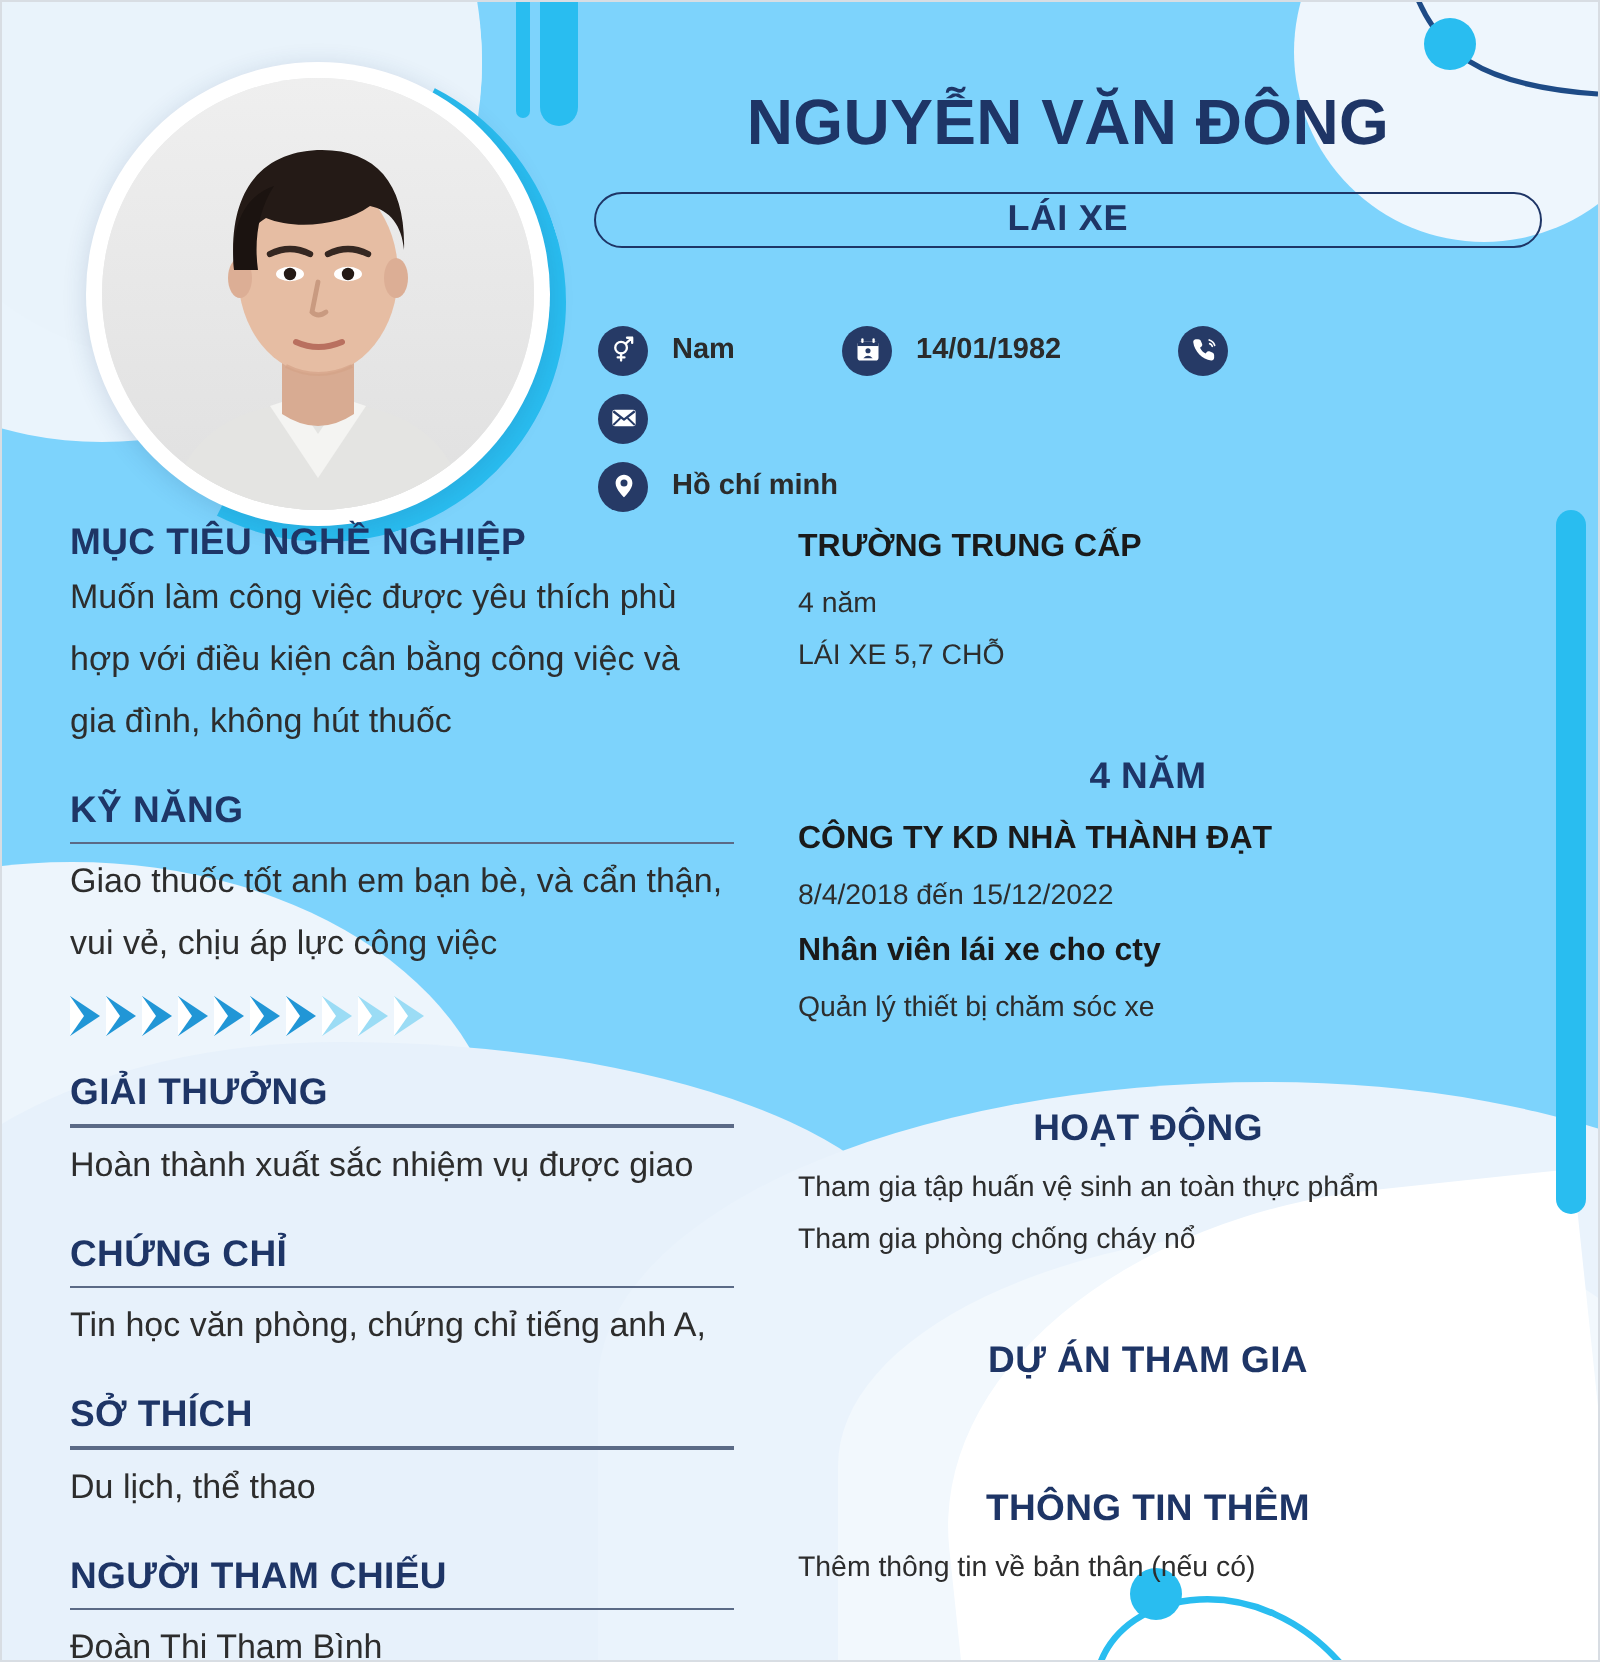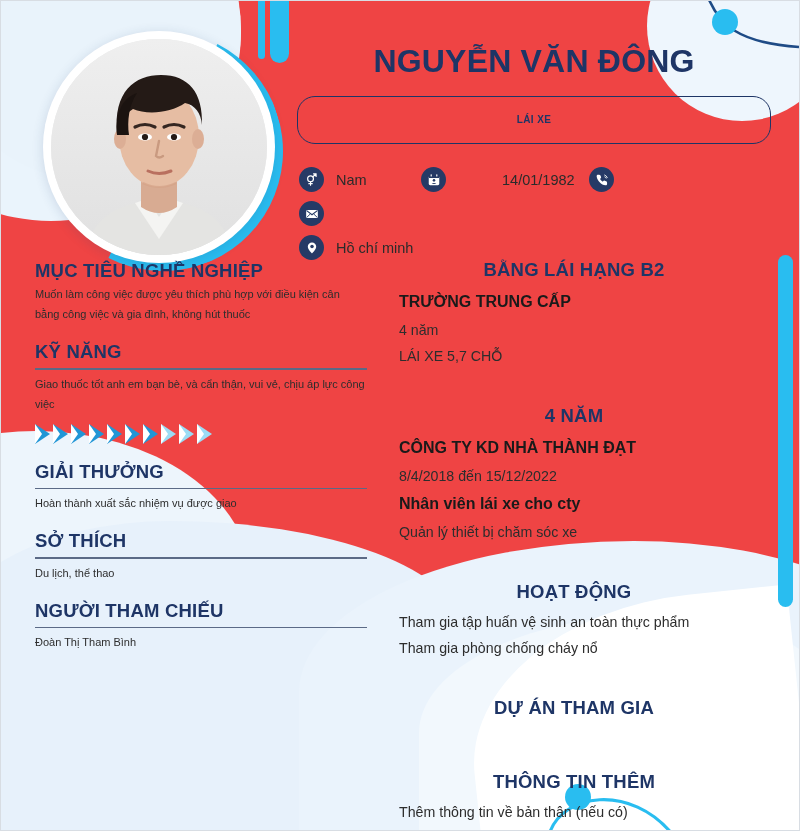--- a/index.html
+++ b/index.html
@@ -9,21 +9,21 @@
     height: 831px;
     font-family: "Liberation Sans", sans-serif;
     background: #ffffff;
     overflow: hidden;
   }
 
   .page {
     position: relative;
     width: 800px;
     height: 831px;
-    background: #ef4444;
+    background: #7dd3fc;
     overflow: hidden;
     border: 1px solid #d8dde3;
   }
 
   
   .bg-layer { position: absolute; inset: 0; overflow: hidden; pointer-events: none; }
 
   
   .blob-tl {
     position: absolute;
@@ -158,42 +158,42 @@
   .name {
     font-size: 32px;
     font-weight: 700;
     color: #1e3566;
     text-align: center;
     letter-spacing: .2px;
     line-height: 1.15;
   }
   .title-pill {
     margin-top: 16px;
-    height: 48px;
+    height: 28px;
     border: 1.4px solid #1e3566;
     border-radius: 18px;
     display: flex;
     align-items: center;
     justify-content: center;
-    font-size: 10px;
+    font-size: 18px;
     font-weight: 700;
     color: #1e3566;
     letter-spacing: .4px;
   }
 
   
   .contact {
     position: absolute;
     left: 298px; top: 157px;
     width: 480px;
   }
-  .crow { display: flex; align-items: flex-end; height: 34px; }
+  .crow { display: flex; align-items: center; height: 34px; font-weight: bold; }
   .citem { display: flex; align-items: center; }
   .citem.c1 { width: 122px; }
-  .citem.c2 { width: 168px; gap: 44px; }
+  .citem.c2 { width: 168px; }
   .citem.c3 { flex: 1; }
   .ci {
     width: 25px; height: 25px;
     border-radius: 50%;
     background: #263a66;
     display: inline-flex;
     align-items: center;
     justify-content: center;
     flex: none;
   }
@@ -226,21 +226,21 @@
     letter-spacing: .2px;
     line-height: 1.25;
   }
   .rule {
     height: 1.4px;
     background: #5b6a86;
     margin-top: 5px;
     margin-bottom: 4px;
   }
   .body-left {
-    font-size: 11px;
+    font-size: 17px;
     color: #2d2d2d;
     line-height: 1.82;
     margin-top: 2px;
   }
 
   
   .chevrons {
     display: flex;
     gap: 3px;
     margin-top: 10px;
@@ -457,38 +457,42 @@
           <span class="chev dim"></span>
         </div>
     </div>
 
     <div class="sec">
       <div class="h-left">GIẢI THƯỞNG</div>
       <div class="rule"></div>
       <div class="body-left">Hoàn thành xuất sắc nhiệm vụ được giao</div>
     </div>
 
+    <div class="sec">
+      <div class="h-left">CHỨNG CHỈ</div>
+      <div class="rule"></div>
+      <div class="body-left">Tin học văn phòng, chứng chỉ tiếng anh A,</div>
+    </div>
 
     <div class="sec">
       <div class="h-left">SỞ THÍCH</div>
       <div class="rule"></div>
       <div class="body-left">Du lịch, thể thao</div>
     </div>
 
     <div class="sec">
       <div class="h-left">NGƯỜI THAM CHIẾU</div>
       <div class="rule"></div>
       <div class="body-left">Đoàn Thị Tham Bình</div>
     </div>
   </div>
 
   <div class="col-right">
 
     <div class="sec">
-      <div class="h-right">BẰNG LÁI HẠNG B2</div>
       <div class="r-strong">TRƯỜNG TRUNG CẤP</div>
       <div class="r-text">4 năm</div>
       <div class="r-text">LÁI XE 5,7 CHỖ</div>
     </div>
 
     <div class="spacer-20"></div>
 
     <div class="sec">
       <div class="h-right">4 NĂM</div>
       <div class="r-strong">CÔNG TY KD NHÀ THÀNH ĐẠT</div>

